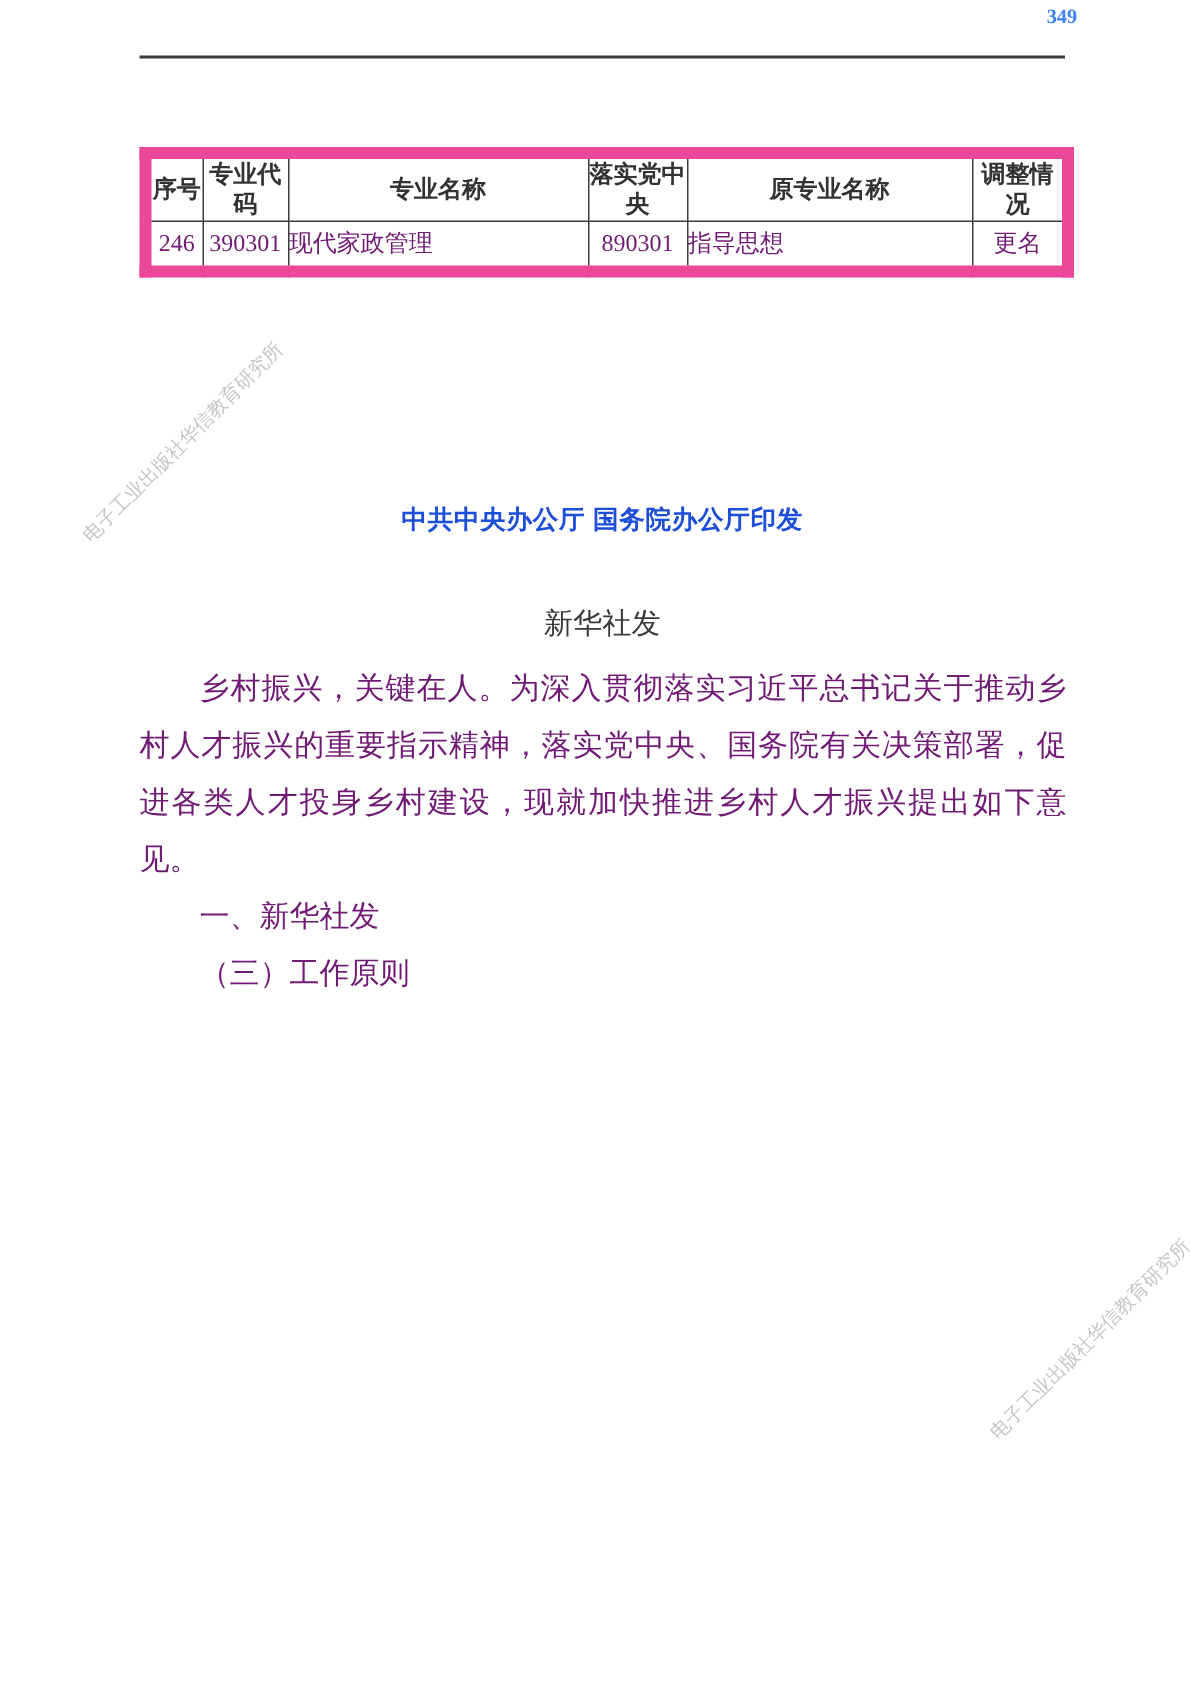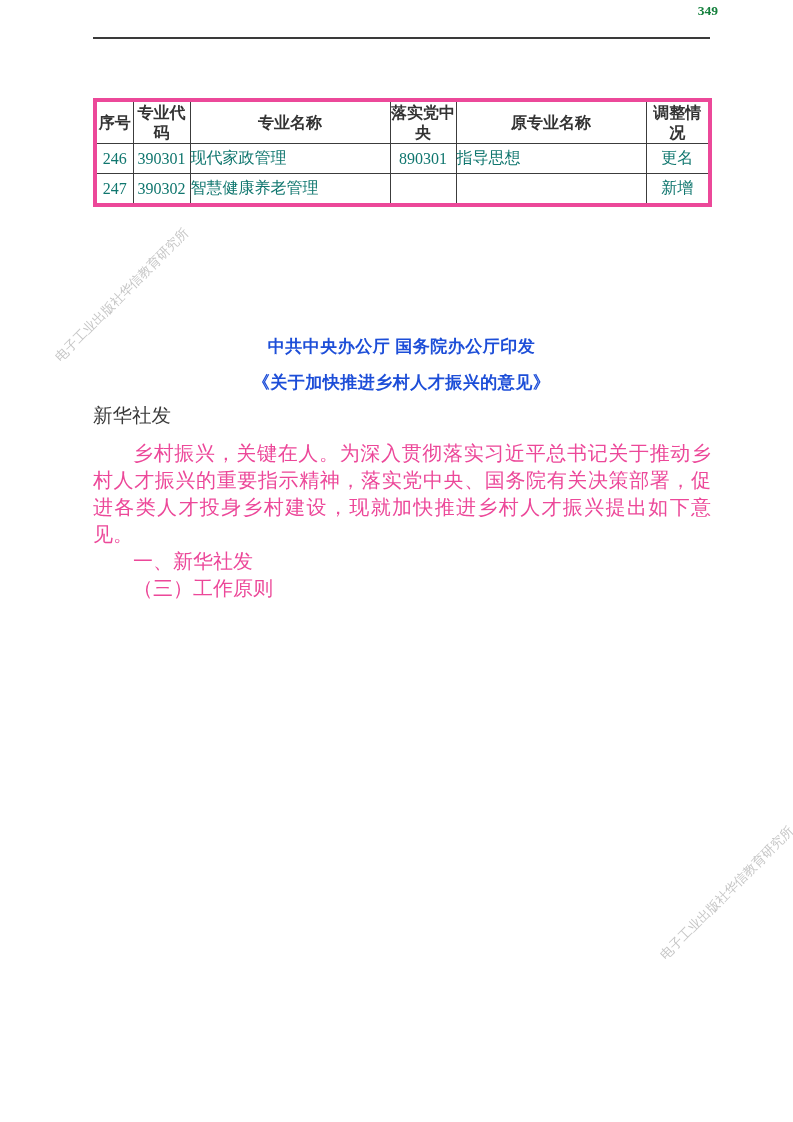--- a/index.html
+++ b/index.html
@@ -8,21 +8,21 @@
     width:793px; height:1122px;
     background:#ffffff;
     overflow:hidden;
     font-family:"Liberation Sans", sans-serif;
     color:#383838;
   }
 
   
   .pagenum {
     position:absolute; top:3px; right:75px;
-    font-size:13.5px; font-weight:600; color:#15803d;
+    font-size:13.5px; font-weight:600; color:#3b82f6;
     font-family:"Liberation Serif", serif;
     margin-left:12px;
   }
   .rule {
     position:absolute; top:37px; left:93px;
     width:617px; height:2px; background:#3a3a3a;
   }
 
   
   .wm {
@@ -31,46 +31,46 @@
     transform:rotate(-45deg); white-space:nowrap;
     pointer-events:none; user-select:none;
   }
   .wm1 { left:12px;  top:286px; }
   .wm2 { left:617px; top:884px; }
 
   
   table.majors {
     position:absolute; top:98px; left:93px;
     width:615px; border-collapse:collapse; table-layout:fixed;
-    border:4px solid #ec4899;
+    border:8px solid #ec4899;
   }
   table.majors th, table.majors td { border:1px solid #3c3c3c; padding:0; }
   table.majors th {
     height:41px; font-size:16px; font-weight:bold;
     text-align:center; line-height:1.25; color:#333;
   }
-  table.majors td { height:29px; font-size:16px; color:#0f766e; }
+  table.majors td { height:29px; font-size:16px; color:#701a75; }
   td.num  { text-align:center; font-family:"Liberation Serif", serif; font-size:16.5px; }
   td.name { text-align:left; padding-left:3px;margin-top:12px; }
   td.stat { text-align:center; }
 
   
   .title-block {
     position:absolute; top:329px; left:93px; width:617px;
     text-align:center; font-weight:bold;
     font-size:17px; line-height:35.5px; color:#1d4ed8;
     letter-spacing:0.5px;
   }
   .byline {
     position:absolute; top:402px; left:93px; width:617px;
-    text-align:left; font-size:19.5px; color:#3a3a3a;
+    text-align:center; font-size:19.5px; color:#3a3a3a;
   }
   .body-text {
     position:absolute; top:440px; left:93px; width:618px;
-    font-size:20px; line-height:27px; color:#ec4899;
+    font-size:20px; line-height:38px; color:#701a75;
     text-align:justify;
   }
   .body-text p { margin:0; text-indent:2em; }
 </style>
 </head>
 <body>
 
 <div class="page">
 
   <div class="wm wm1">电子工业出版社华信教育研究所</div>
@@ -100,34 +100,25 @@
     </thead>
     <tbody>
       <tr>
         <td class="num">246</td>
         <td class="num">390301</td>
         <td class="name">现代家政管理</td>
         <td class="num">890301</td>
         <td class="name">指导思想</td>
         <td class="stat">更名</td>
       </tr>
-      <tr>
-        <td class="num">247</td>
-        <td class="num">390302</td>
-        <td class="name">智慧健康养老管理</td>
-        <td class="num"></td>
-        <td class="name"></td>
-        <td class="stat">新增</td>
-      </tr>
     </tbody>
   </table>
 
   <div class="title-block">
     <div>中共中央办公厅 国务院办公厅印发</div>
-    <div>《关于加快推进乡村人才振兴的意见》</div>
   </div>
 
   <div class="byline">新华社发</div>
 
   <div class="body-text">
     <p>乡村振兴，关键在人。为深入贯彻落实习近平总书记关于推动乡村人才振兴的重要指示精神，落实党中央、国务院有关决策部署，促进各类人才投身乡村建设，现就加快推进乡村人才振兴提出如下意见。</p>
     <p>一、新华社发</p>
     <p>（三）工作原则</p>
   </div>
 

